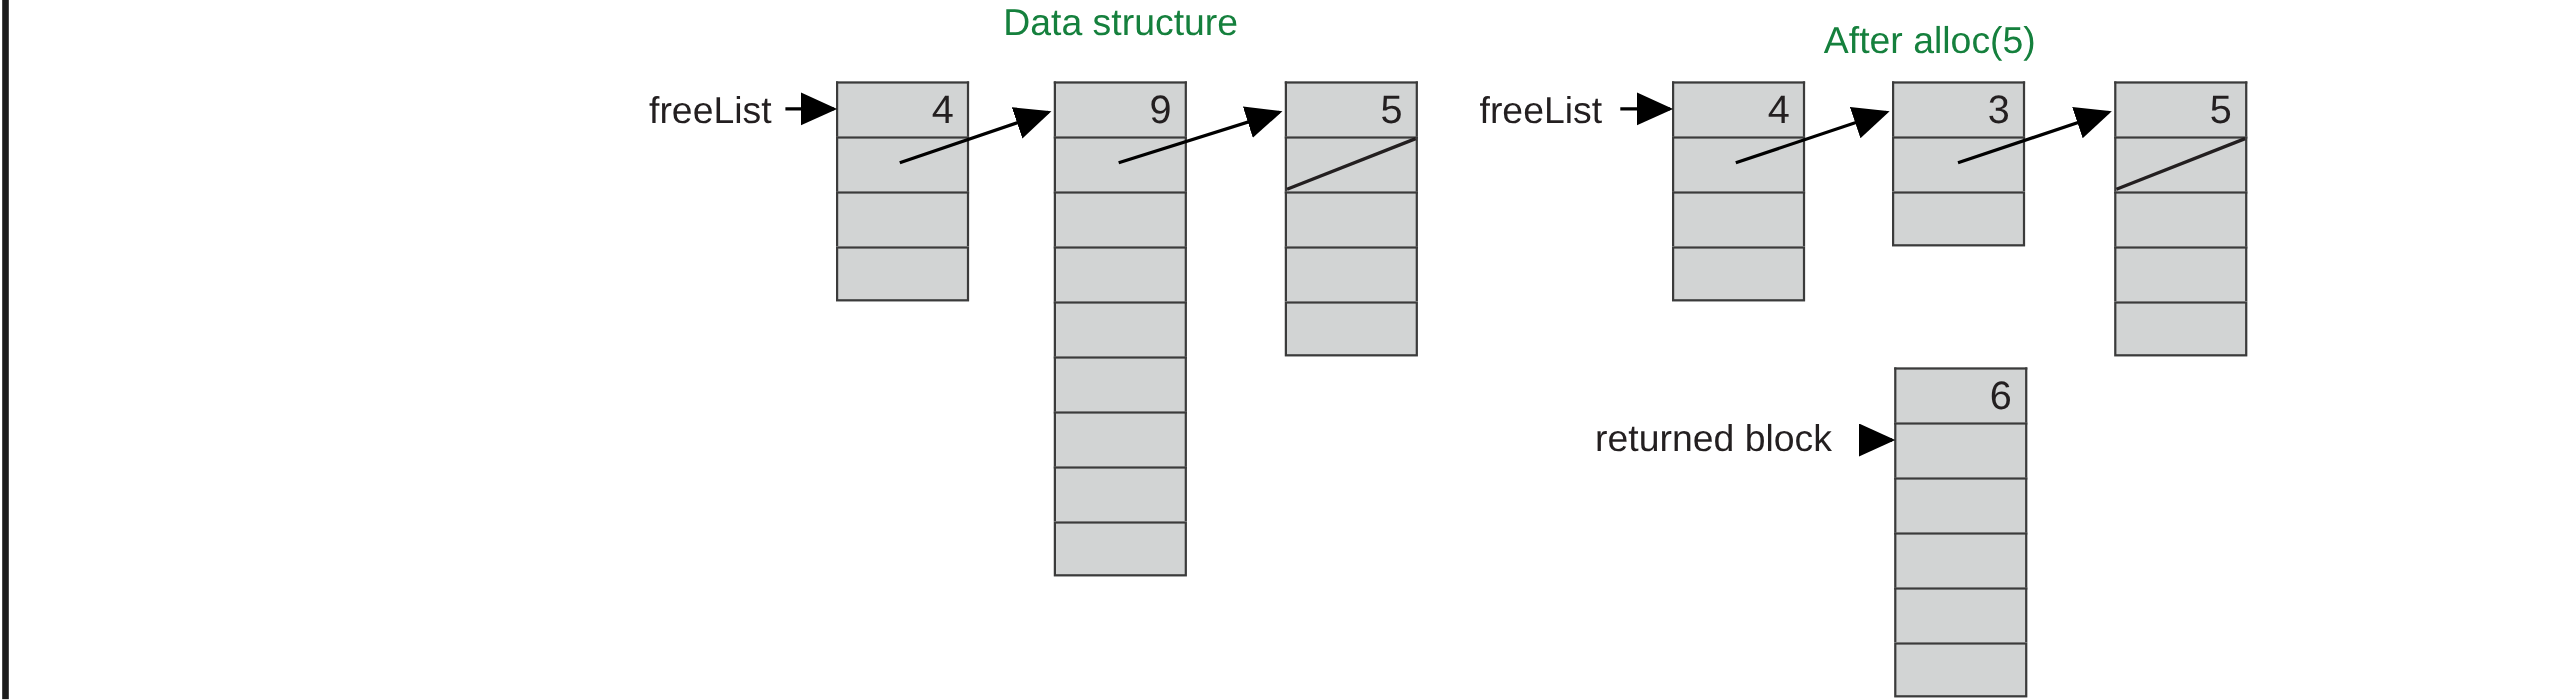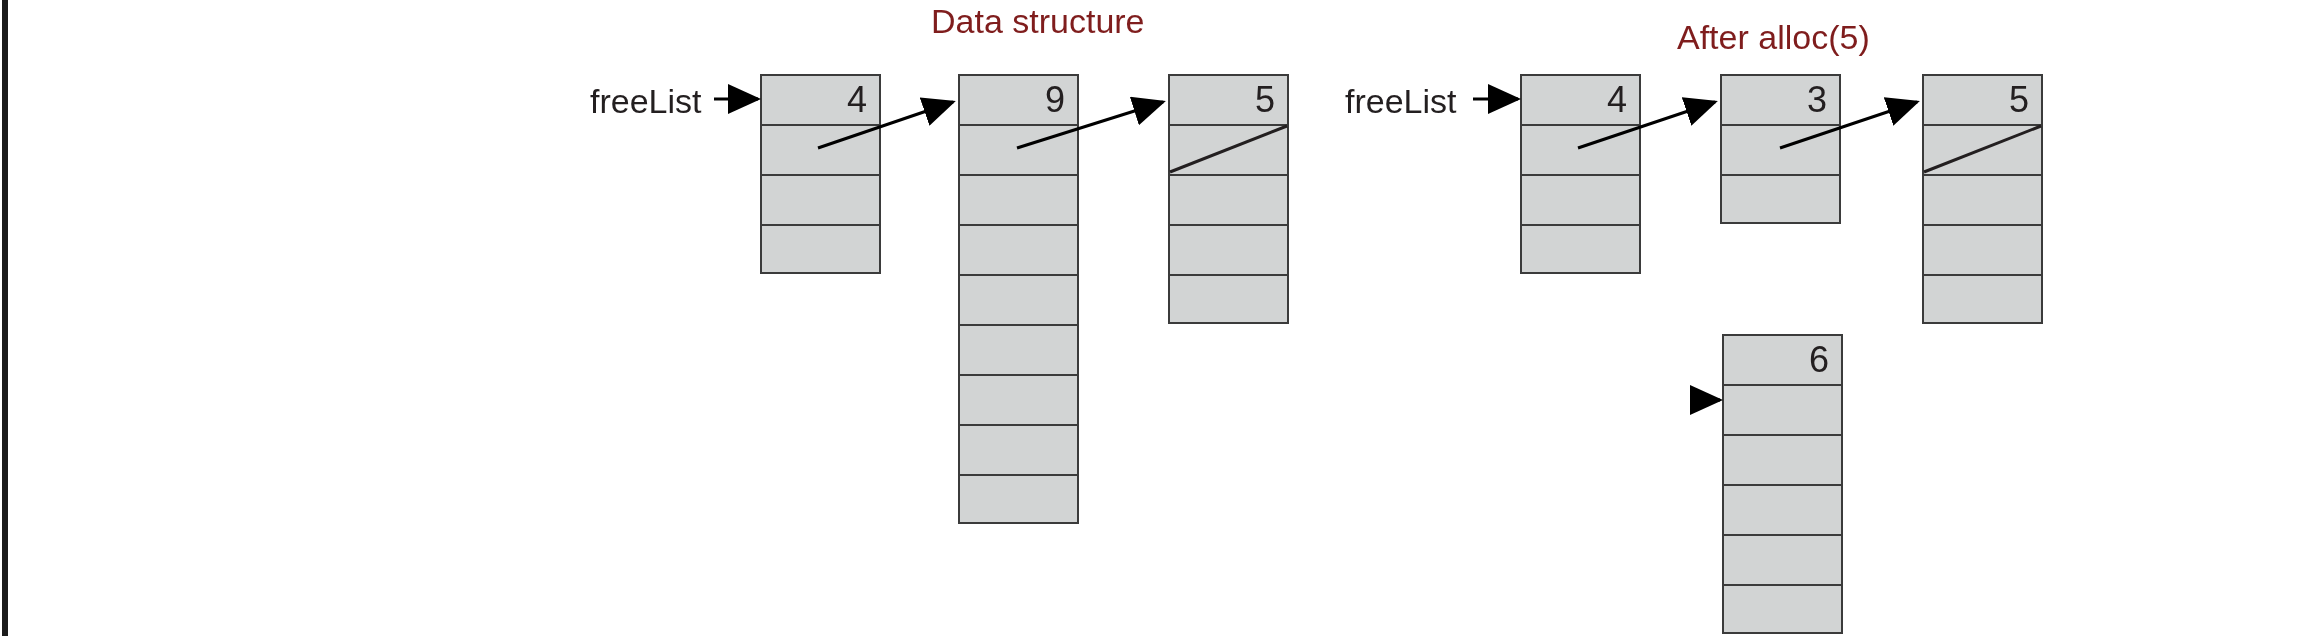--- a/index.html
+++ b/index.html
@@ -23,24 +23,23 @@
     position: absolute;
     left: 2px;
     top: 0;
     width: 6px;
     height: 636px;
     background: #1b1b1b;
   }
   .panel-title {
     position: absolute;
     font-size: 34px;
-    color: #7f1d1d;
+    color: #15803d;
     white-space: nowrap;
     line-height: 1;
-    margin-left: 19px;
   }
   .ptr-label {
     position: absolute;
     font-size: 34px;
     color: #231f20;
     white-space: nowrap;
     line-height: 1;
   }
   
   .block {
@@ -83,20 +82,21 @@
   <div class="edge-rule"></div>
 
   <div class="panel-title" style="left:912px; top:4px;">Data structure</div>
 
   <div class="panel-title" style="left:1658px; top:20px;">After alloc(5)</div>
 
   <div class="ptr-label" style="left:590px; top:84px;">freeList</div>
 
   <div class="ptr-label" style="left:1345px; top:84px;">freeList</div>
 
+  <div class="ptr-label" style="left:1450px; top:382px;">returned block</div>
 
   <div class="block" style="left:760px; top:74px; width:121px;">
     <div class="cell" style="height:50px;">
       <span class="cell-value">4</span>
     </div>
     <div class="cell" style="height:50px;"></div>
     <div class="cell" style="height:50px;"></div>
     <div class="cell" style="height:50px;"></div>
   </div>
 

